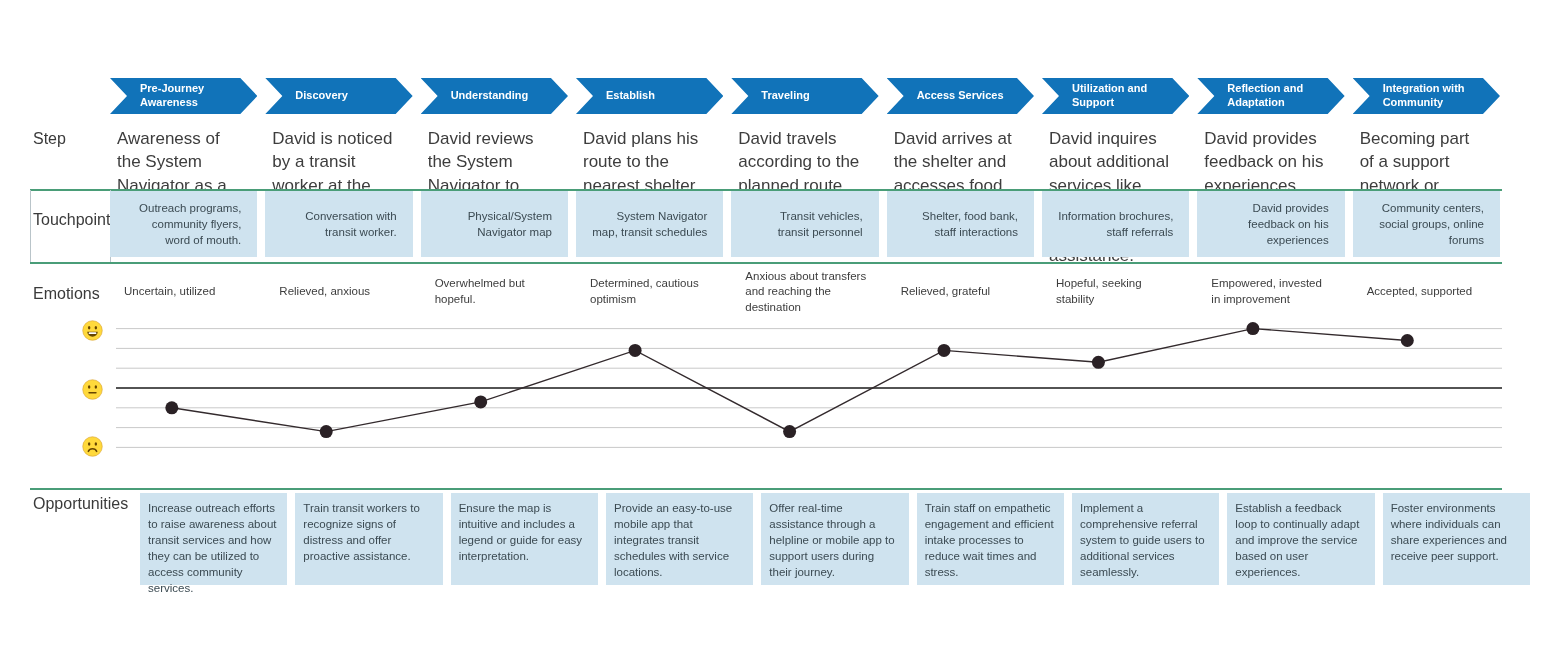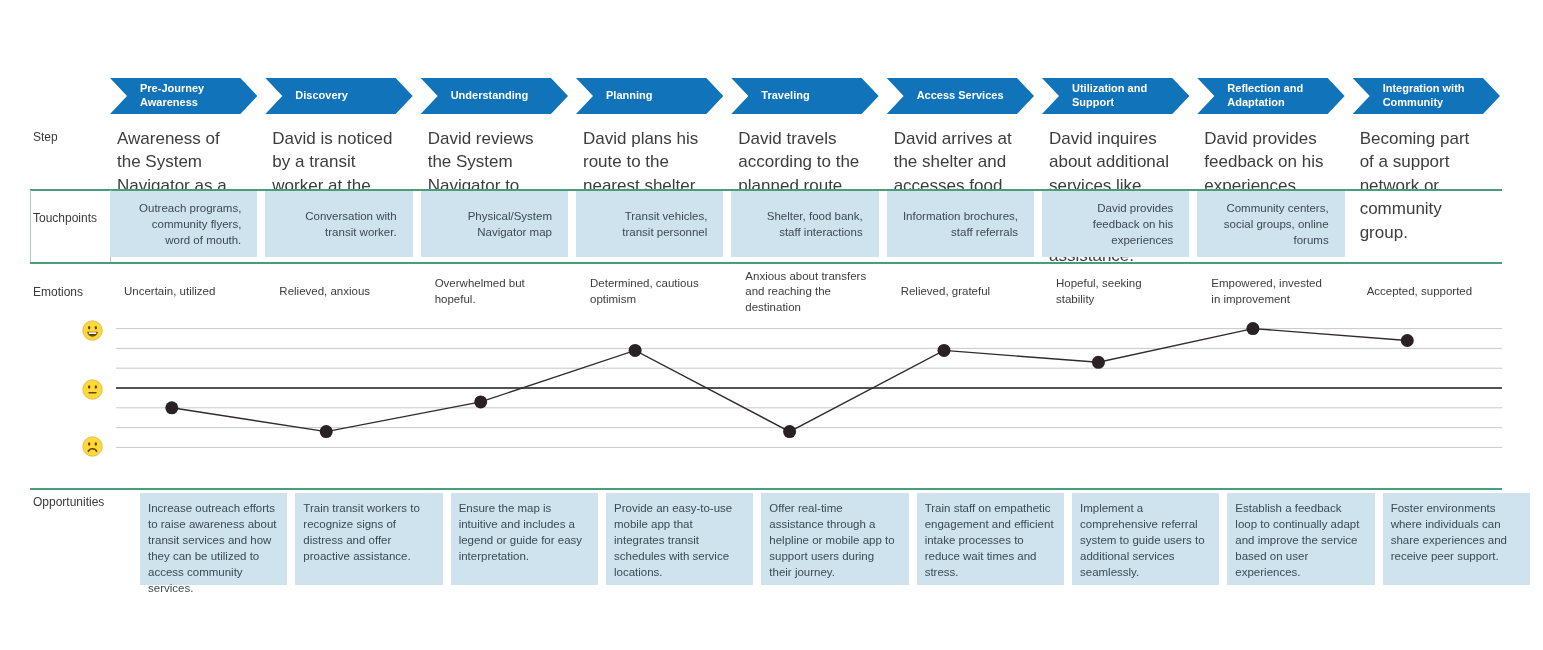--- a/index.html
+++ b/index.html
@@ -36,21 +36,21 @@
   .emoji.sad{top:116px;}
   
   .opps{top:493px;margin-left:30px;}
   .opp-box{background:var(--box-blue,#cfe3ef);height:92px;padding:7px 10px 0 8px;box-sizing:border-box;
     font-size:11.5px;line-height:1.4;color:#3b4a52;}
   
   .green-line{position:absolute;left:30px;width:1472px;height:2px;background:var(--divider-green,#4a9d78);}
   .gl-1{top:189px;} .gl-2{top:262px;} .gl-3{top:488px;}
   .vline{position:absolute;top:190px;height:72px;width:1px;background:#b9c4c9;}
   .vl-1{left:30px;} .vl-2{left:110px;}
-  .row-label{position:absolute;left:33px;font-size:12px;color:#3a3a3a;}
+  .row-label{position:absolute;left:33px;font-size:16px;color:#3a3a3a;}
   .lab-step{top:130px;} .lab-touch{top:211px;} .lab-emo{top:285px;} .lab-opp{top:495px;}
 </style>
 </head>
 <body>
 
 <div class="canvas">
 
   <div class="row-label lab-step">Step</div>
   <div class="row-label lab-touch">Touchpoints</div>
   <div class="row-label lab-emo">Emotions</div>
@@ -60,21 +60,21 @@
     <div class="arrow">
         <span>Pre-Journey Awareness</span>
       </div>
     <div class="arrow">
         <span>Discovery</span>
       </div>
     <div class="arrow">
         <span>Understanding</span>
       </div>
     <div class="arrow">
-        <span>Planning</span>
+        <span>Establish</span>
       </div>
     <div class="arrow">
         <span>Traveling</span>
       </div>
     <div class="arrow">
         <span>Access Services</span>
       </div>
     <div class="arrow">
         <span>Utilization and Support</span>
       </div>
@@ -106,20 +106,23 @@
 
   <div class="cols touch">
     <div class="tp-box">
         <span>Outreach programs, community flyers, word of mouth.</span>
       </div>
     <div class="tp-box">
         <span>Conversation with transit worker.</span>
       </div>
     <div class="tp-box">
         <span>Physical/System Navigator map</span>
+      </div>
+    <div class="tp-box">
+        <span>System Navigator map, transit schedules</span>
       </div>
     <div class="tp-box">
         <span>Transit vehicles, transit personnel</span>
       </div>
     <div class="tp-box">
         <span>Shelter, food bank, staff interactions</span>
       </div>
     <div class="tp-box">
         <span>Information brochures, staff referrals</span>
       </div>

